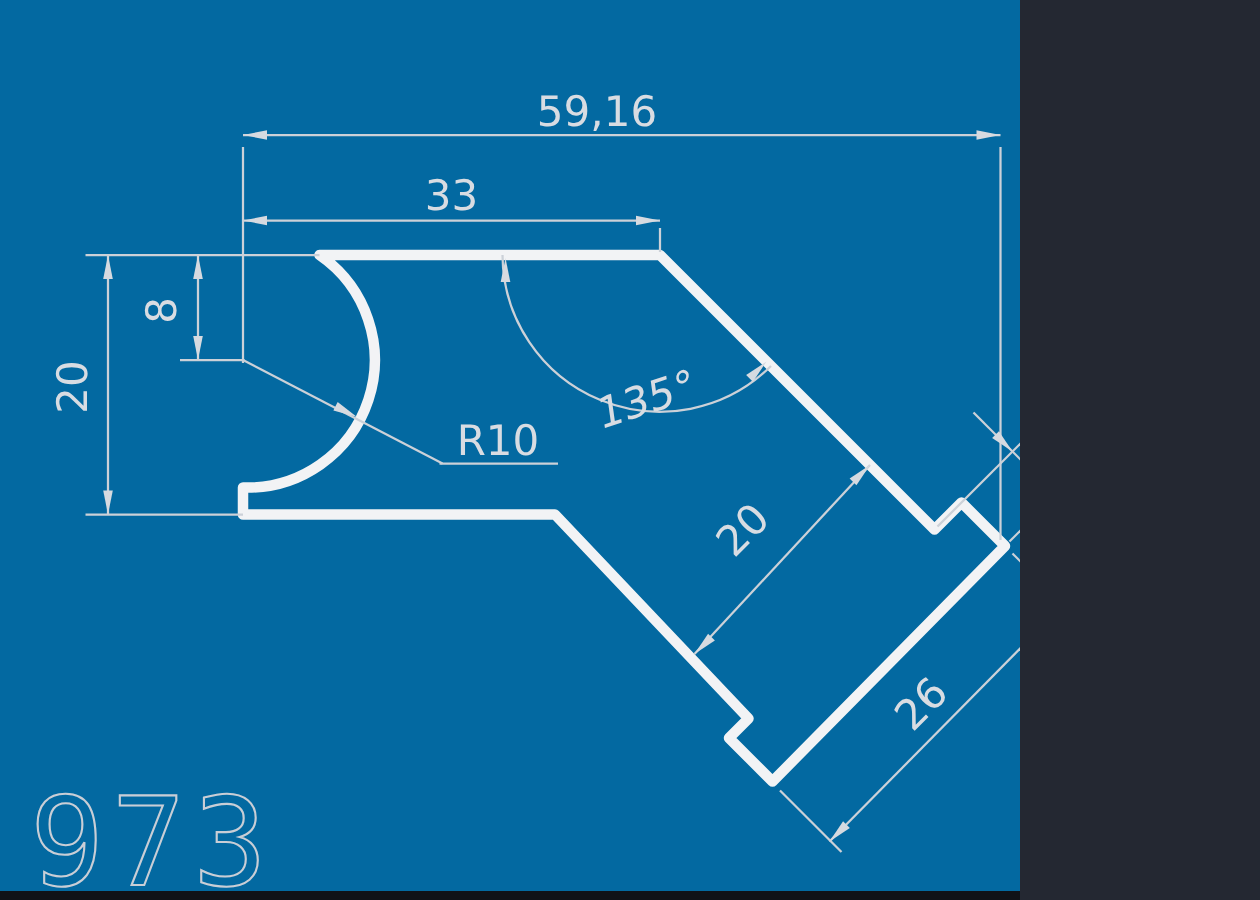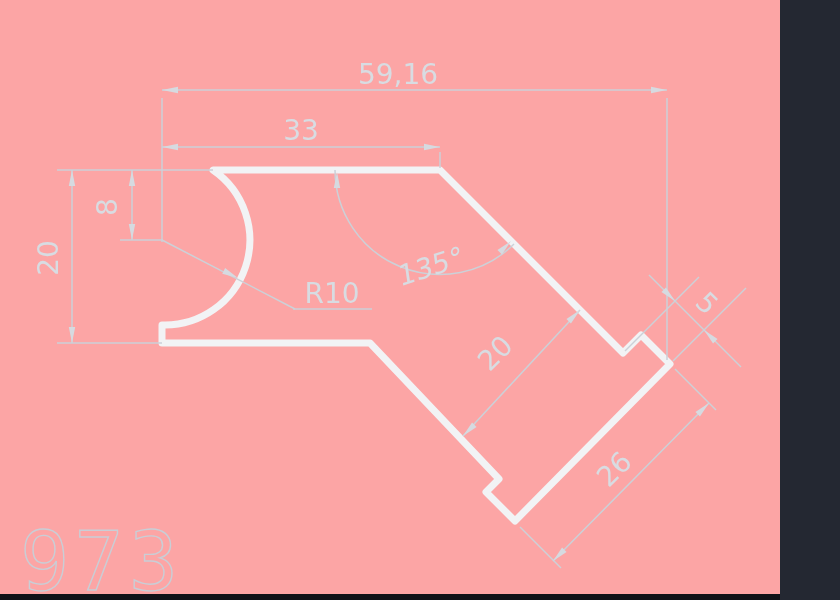--- a/index.html
+++ b/index.html
@@ -1,16 +1,16 @@
 <!DOCTYPE html>
 <html><head>
 <meta charset="utf-8">
 <style>
   html,body{margin:0;padding:0;background:#242832;}
-  .stage{position:relative;width:780px;height:600px;background:#fca5a5;overflow:hidden;
+  .stage{position:relative;width:680px;height:600px;background:#0369a1;overflow:hidden;
          font-family:"DejaVu Sans", sans-serif;text-align:center;}
   svg{display:block}
   .dimline{stroke:#ccd1d8;stroke-width:1.5;fill:none;}
   .profile{stroke:#f2f3f5;stroke-width:7;fill:none;stroke-linejoin:round;stroke-linecap:round;}
   .arr{fill:#d6dae0;stroke:none;}
   .dimtext{fill:#d8dce2;font-family:"DejaVu Sans", sans-serif;font-size:28px;}
   .parttext{fill:none;stroke:#c9ced6;stroke-width:1.4;font-family:"DejaVu Sans Mono", monospace;
             font-size:82px;letter-spacing:5px;}
   .botband{fill:#101218;}
 </style>

